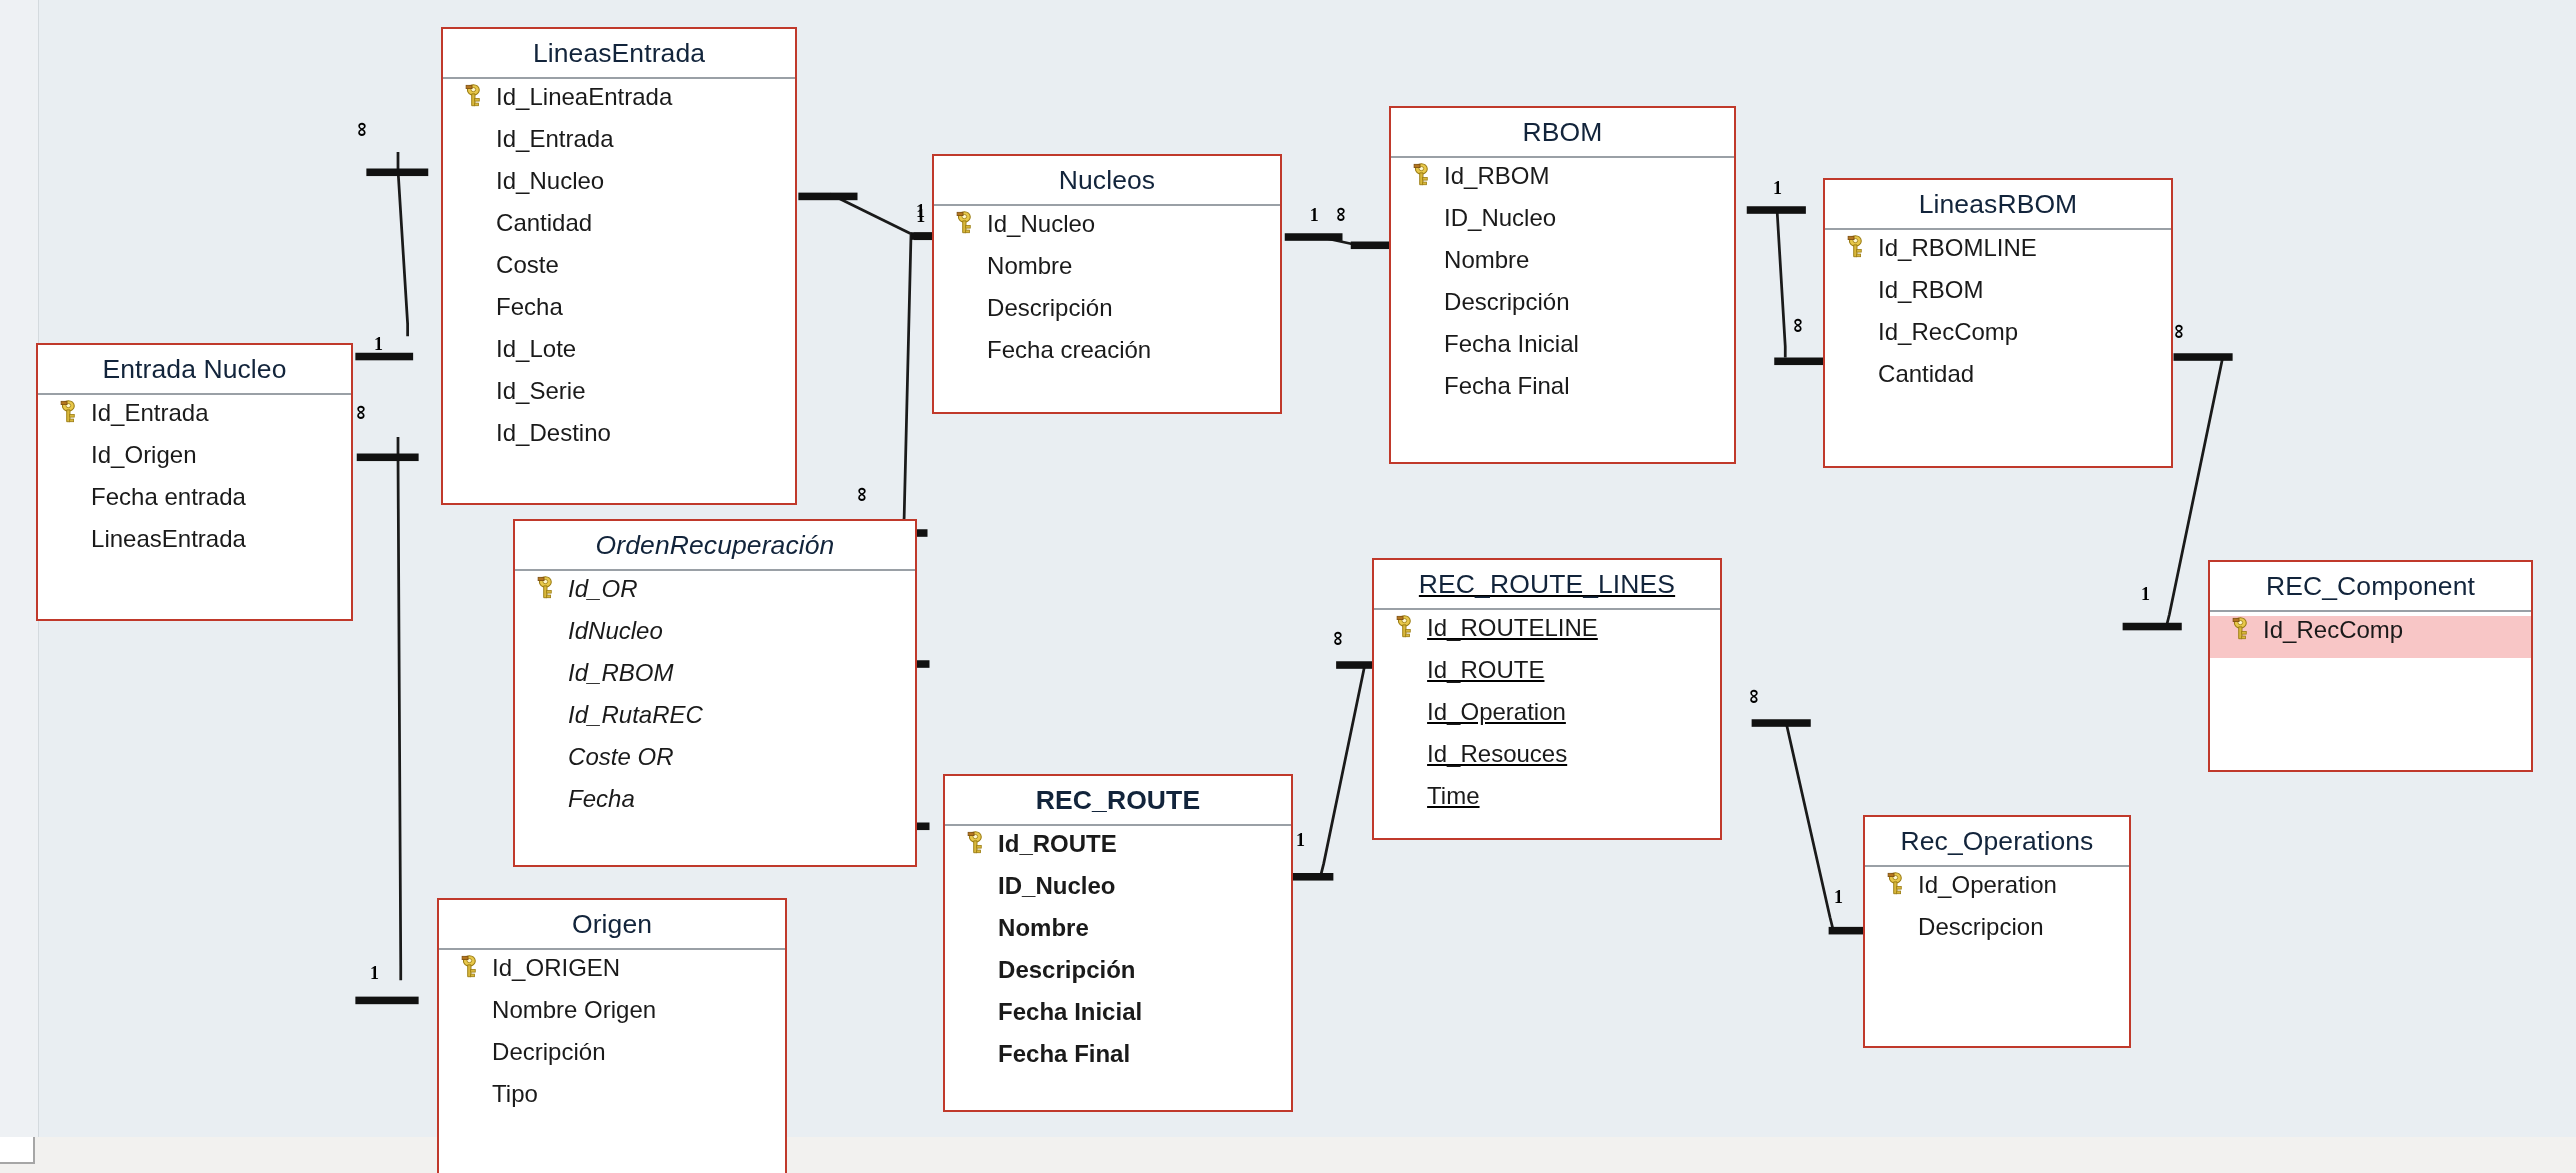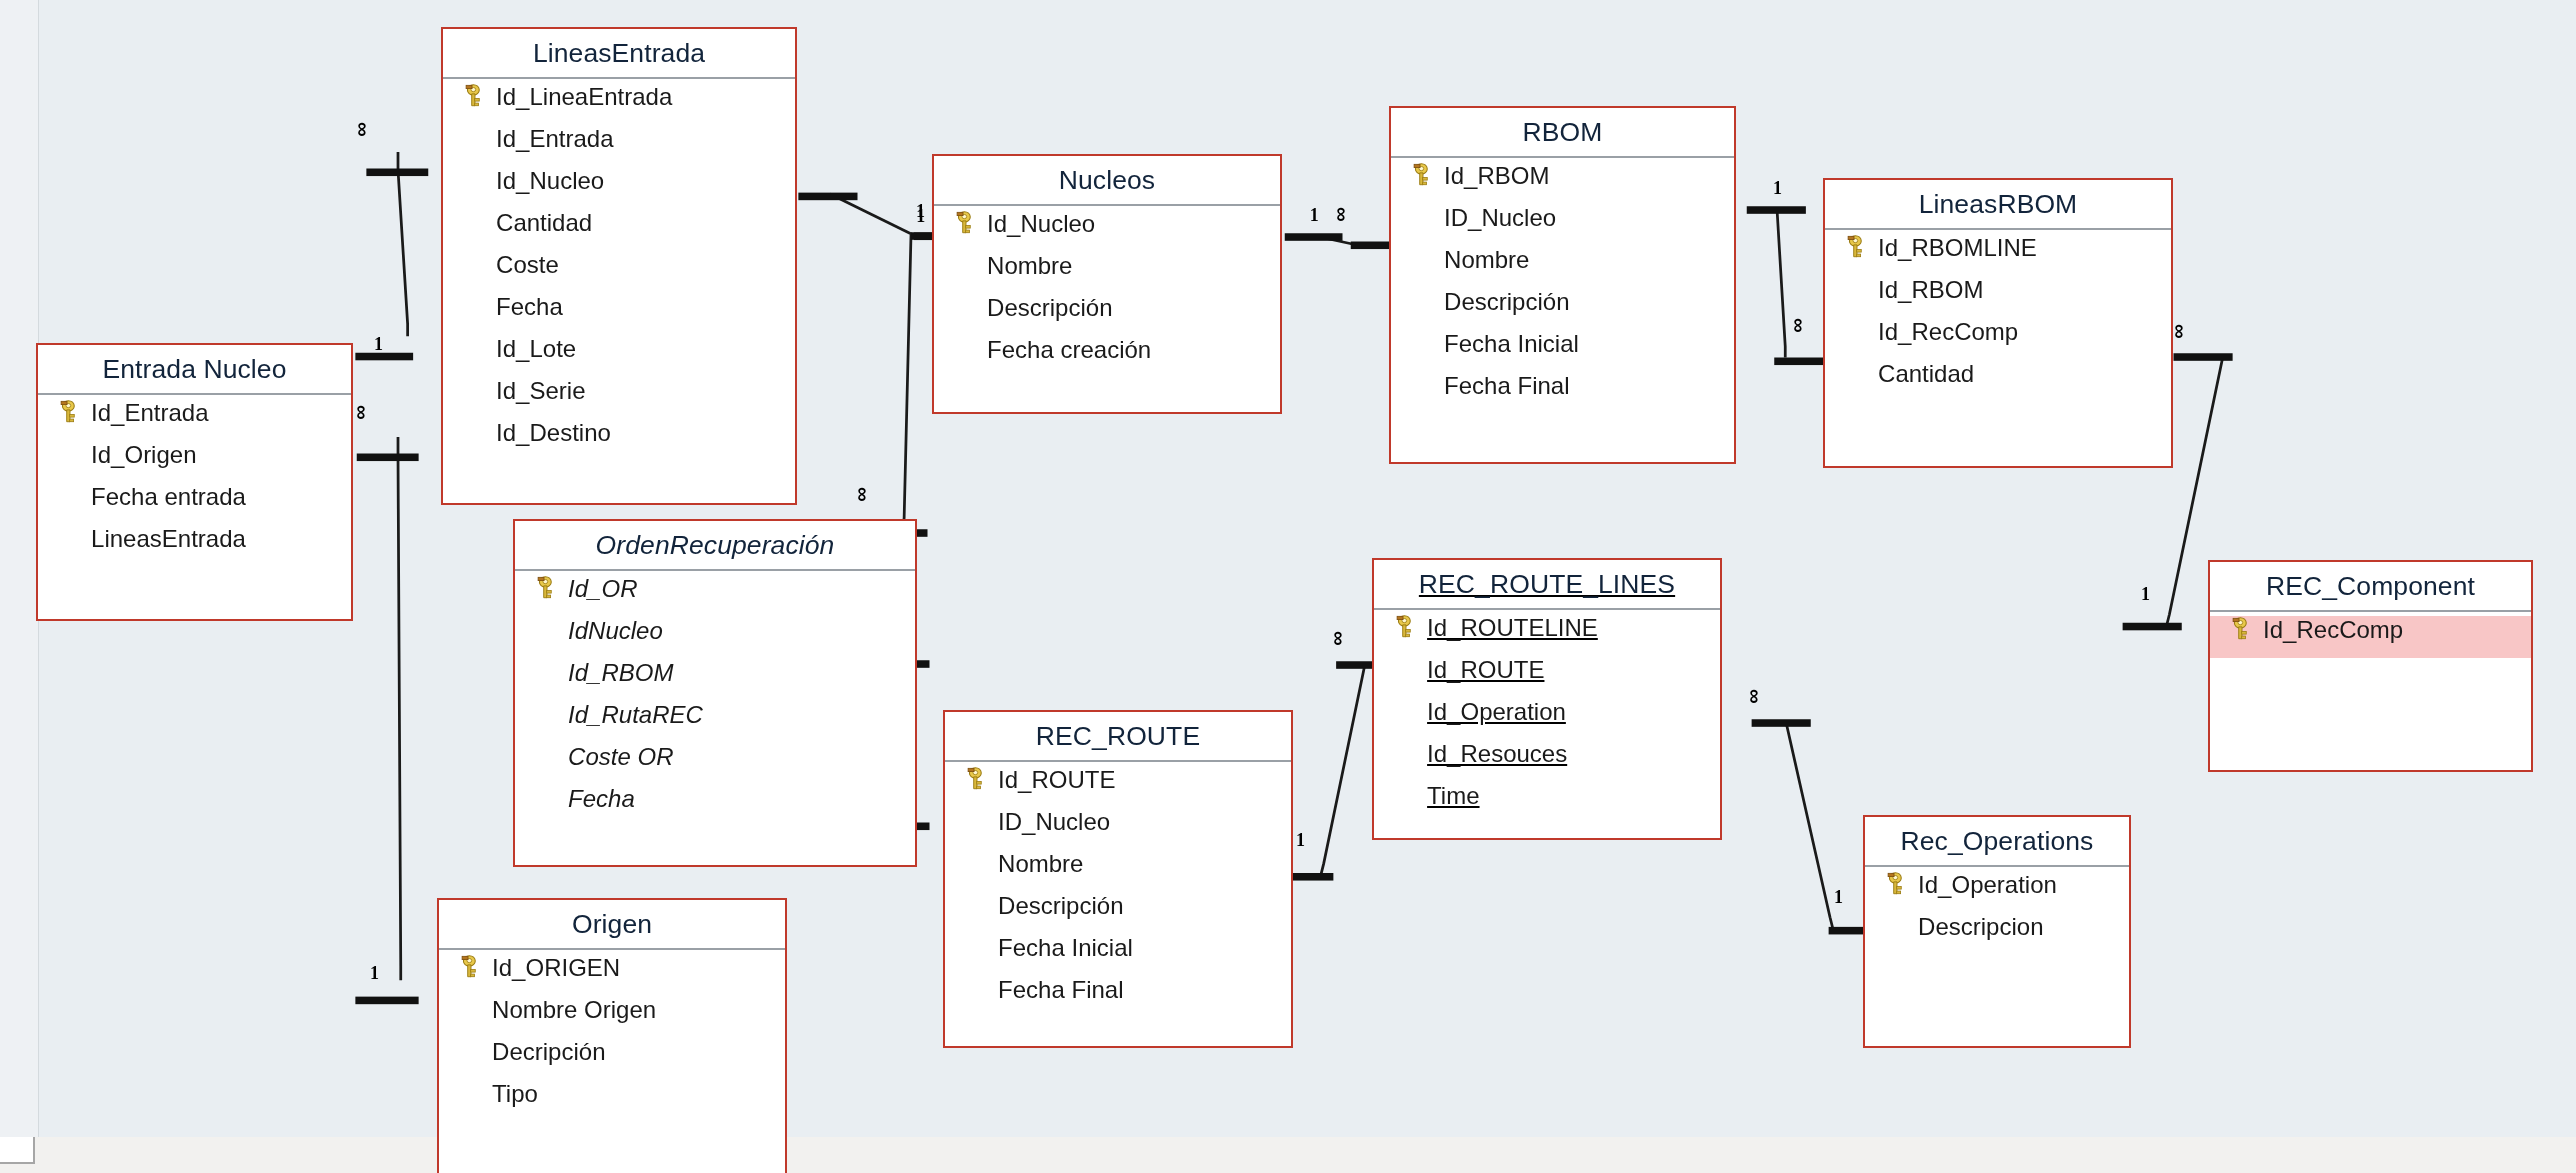--- a/index.html
+++ b/index.html
@@ -871,21 +871,21 @@
                   <rect x="16" y="22" width="7" height="4" fill="#d9b83c" stroke="#9a7b12" stroke-width="1.2"></rect>
                   <rect x="16" y="29" width="6" height="4" fill="#d9b83c" stroke="#9a7b12" stroke-width="1.2"></rect>
                   <rect x="3" y="2" width="9" height="5" fill="#b4751f" stroke="#7a4c0e" stroke-width="1.2"></rect>
                 </g>
               </svg>
             </span>
             <span>Time</span>
           </div>
         </div>
       </div>
-      <div class="tbl" style="left: 943px; top: 710px; width: 350px; height: 338px;">
+      <div class="tbl" style="left: 943px; top: 774px; width: 350px; height: 338px; font-weight: bold;">
         <div class="ttl">REC_ROUTE</div>
         <div class="fields">
           <div class="fld">
             <span class="keycell">
               <svg class="keyicon" width="20" height="25" viewBox="0 0 30 38" aria-hidden="true">
                 <g>
                   <ellipse cx="14" cy="9" rx="9" ry="8" fill="#e8c84a" stroke="#9a7b12" stroke-width="1.6"></ellipse>
                   <ellipse cx="14" cy="8.5" rx="3.6" ry="3.2" fill="#fff7d0" stroke="#9a7b12" stroke-width="1.2"></ellipse>
                   <path d="M11.5 15 L11.5 33 L16.5 33 L16.5 15 Z" fill="#d9b83c" stroke="#9a7b12" stroke-width="1.4"></path>
                   <rect x="16" y="22" width="7" height="4" fill="#d9b83c" stroke="#9a7b12" stroke-width="1.2"></rect>

